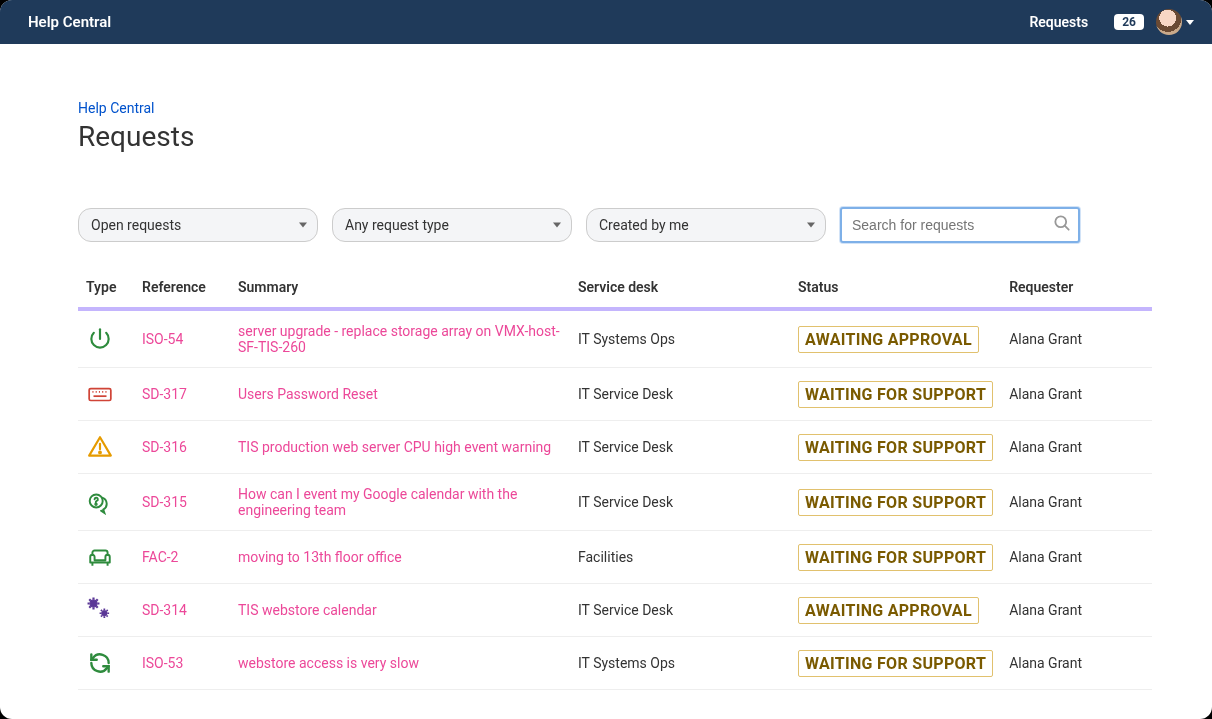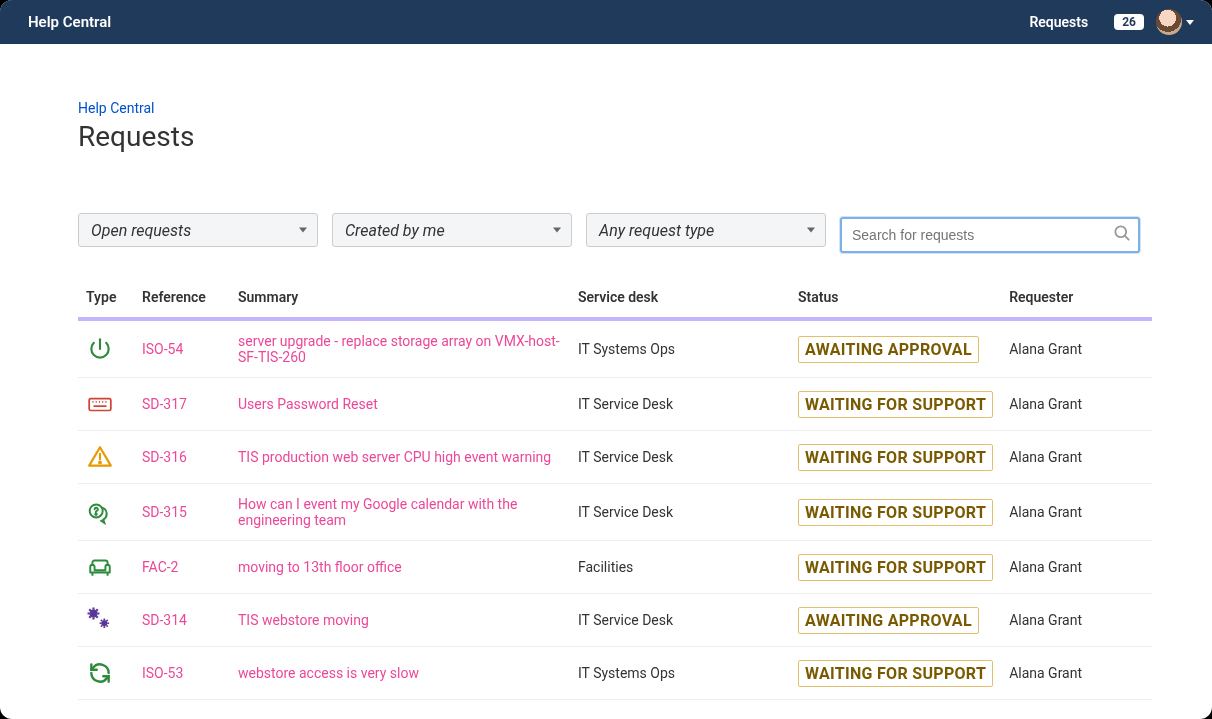--- a/index.html
+++ b/index.html
@@ -84,42 +84,40 @@
   .filters {
     display:flex;
     gap: 14px;
     margin-top: 54px;
     align-items:center;
   }
   .select {
     position:relative;
     background:#f4f5f7;
     border:1px solid #ccc;
-    border-radius:3px;
+    border-radius:13px;
     height:34px;
     display:flex;
     align-items:center;
     padding: 0 30px 0 12px;
-    font-size:16px;
+    font-size:14px;
     color:#333;
     cursor:pointer;
-    font-style:italic;
   }
   .select .caret {
     position:absolute; right:10px; top:50%; transform:translateY(-50%);
     width:0;height:0;border-left:4px solid transparent;border-right:4px solid transparent;border-top:5px solid #666;
   }
   .select.s1 { width:240px; }
   .select.s2 { width:240px; }
   .select.s3 { width:240px; }
 
   .search-wrap {
     position:relative;
-    width:300px;
-    margin-top:10px;
+    width:240px;
   }
   .search-input {
     width:100%; height:36px;
     border:2px solid #7eb0e8;
     border-radius:3px;
     padding: 0 36px 0 10px;
     font-size:14px;
     color:#555;
     outline:none;
     box-shadow: 0 0 0 1px rgba(126,176,232,0.35);
@@ -197,26 +195,26 @@
     <div class="breadcrumb">
       <a href="#">Help Central</a>
     </div>
     <h1 class="page-title">Requests</h1>
 
     <div class="filters">
       <div class="select s1">
         <span>Open requests</span>
         <span class="caret"></span>
       </div>
+      <div class="select s3">
+        <span>Any request type</span>
+        <span class="caret"></span>
+      </div>
       <div class="select s2">
         <span>Created by me</span>
-        <span class="caret"></span>
-      </div>
-      <div class="select s3">
-        <span>Any request type</span>
         <span class="caret"></span>
       </div>
       <div class="search-wrap">
         <input class="search-input" type="text" placeholder="Search for requests" style="">
         <span class="search-icon">
           <svg width="20" height="20" viewBox="0 0 24 24" fill="none" stroke="#999" stroke-width="2.2" stroke-linecap="round">
             <circle cx="10.5" cy="10.5" r="6.5"></circle>
               <line x1="20" y1="20" x2="15.2" y2="15.2"></line>
           </svg>
         </span>
@@ -347,21 +345,21 @@
                       <line x1="-3.9" y1="-3.9" x2="-2.6" y2="-2.6"></line>
                       <line x1="3.9" y1="3.9" x2="2.6" y2="2.6"></line>
                       <line x1="-3.9" y1="3.9" x2="-2.6" y2="2.6"></line>
                       <line x1="3.9" y1="-3.9" x2="2.6" y2="-2.6"></line>
                     </g>
                   </g>
                 </svg>
               </div>
             </td>
             <td><a href="#" class="link">SD-314</a></td>
-            <td class="col-summary"><a href="#" class="link">TIS webstore moving</a></td>
+            <td class="col-summary"><a href="#" class="link">TIS webstore calendar</a></td>
             <td>IT Service Desk</td>
             <td><span class="status-pill">AWAITING APPROVAL</span></td>
             <td>Alana Grant</td>
           </tr>
           <tr>
             <td class="col-type">
               <div class="type-icon">
                 <svg viewBox="0 0 24 24" fill="none" stroke-width="2.2" stroke-linecap="round" stroke="#2e8b3d" style="color: rgb(46, 139, 61);">
                   <path d="M20 12a8 8 0 0 0-14.5-4.6L4 9"></path>
                   <polyline points="4 4 4 9 9 9"></polyline>

